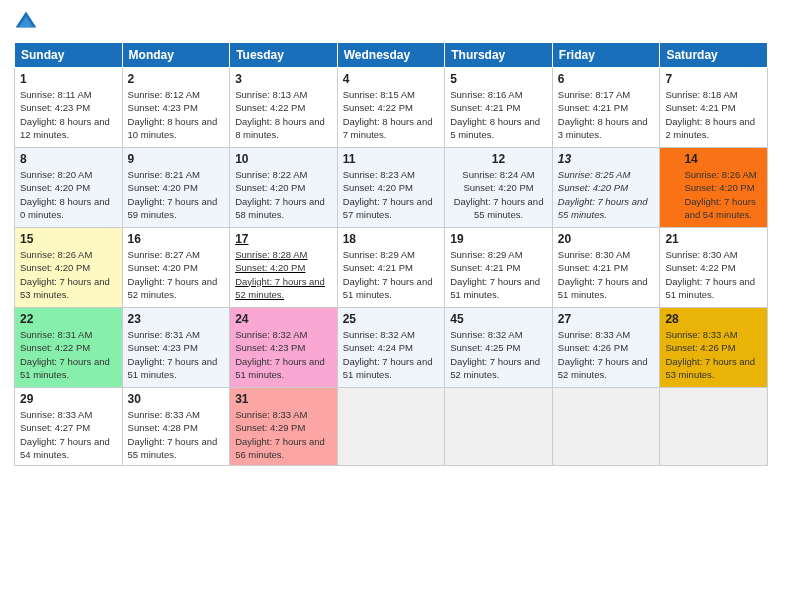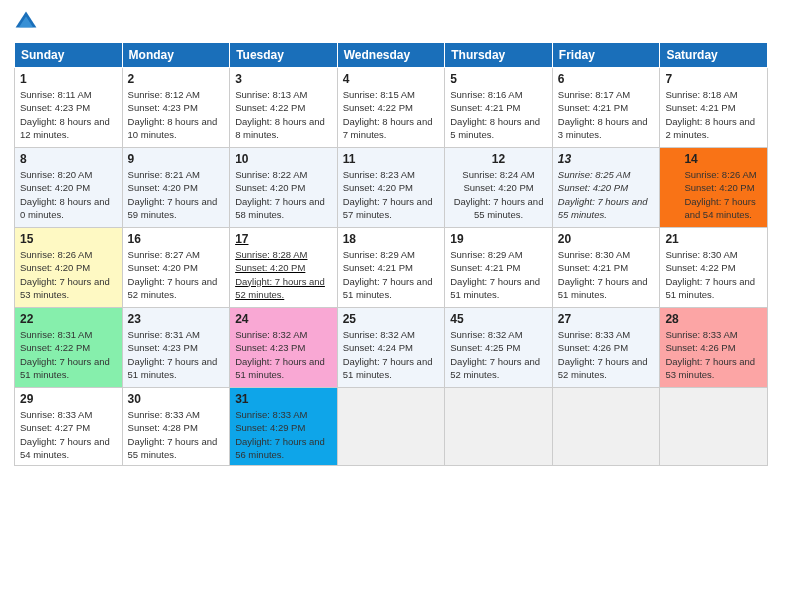--- a/index.html
+++ b/index.html
@@ -232,35 +232,35 @@
             <div class="day-info">Sunrise: 8:32 AM<br>Sunset: 4:24 PM<br>Daylight: 7 hours and 51 minutes.</div>
           </td>
           <td style="background: rgb(240, 245, 251);">
             <span class="day-num">45</span>
             <div class="day-info">Sunrise: 8:32 AM<br>Sunset: 4:25 PM<br>Daylight: 7 hours and 52 minutes.</div>
           </td>
           <td style="background: rgb(240, 245, 251);">
             <span class="day-num">27</span>
             <div class="day-info">Sunrise: 8:33 AM<br>Sunset: 4:26 PM<br>Daylight: 7 hours and 52 minutes.</div>
           </td>
-          <td style="background: #fca5a5;">
+          <td style="background: #eab308;">
             <span class="day-num">28</span>
             <div class="day-info">Sunrise: 8:33 AM<br>Sunset: 4:26 PM<br>Daylight: 7 hours and 53 minutes.</div>
           </td>
         </tr>
         <tr class="last-row">
           <td style="background: rgb(255, 255, 255);">
             <span class="day-num">29</span>
             <div class="day-info">Sunrise: 8:33 AM<br>Sunset: 4:27 PM<br>Daylight: 7 hours and 54 minutes.</div>
           </td>
           <td style="background: rgb(255, 255, 255);">
             <span class="day-num">30</span>
             <div class="day-info">Sunrise: 8:33 AM<br>Sunset: 4:28 PM<br>Daylight: 7 hours and 55 minutes.</div>
           </td>
-          <td style="background: #0ea5e9;">
+          <td style="background: #fca5a5;">
             <span class="day-num">31</span>
             <div class="day-info">Sunrise: 8:33 AM<br>Sunset: 4:29 PM<br>Daylight: 7 hours and 56 minutes.</div>
           </td>
           <td style="background: rgb(240, 240, 240);"></td>
           <td style="background: rgb(240, 240, 240);"></td>
           <td style="background: rgb(240, 240, 240);"></td>
           <td style="background: rgb(240, 240, 240);"></td>
         </tr>
       </tbody>
   </table>

